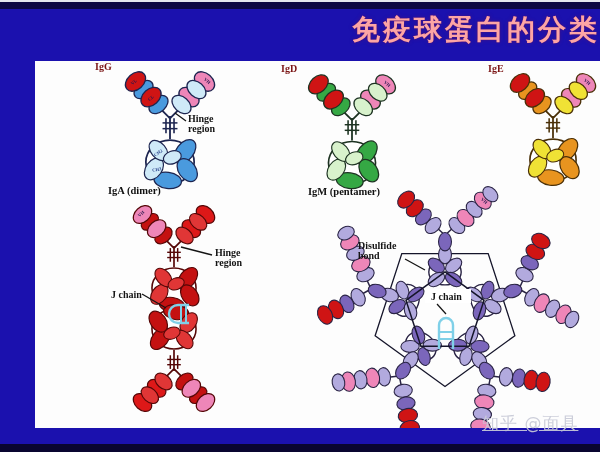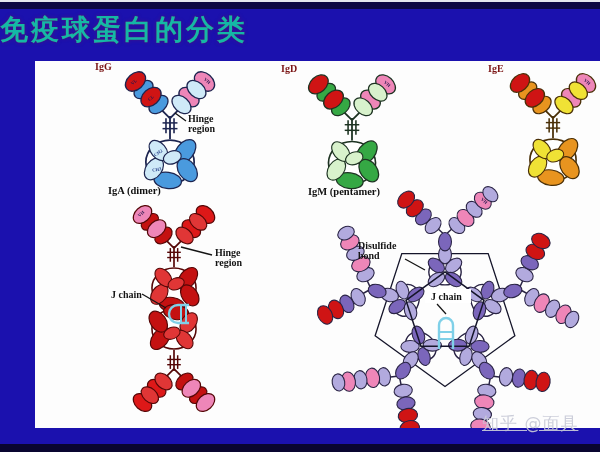--- a/index.html
+++ b/index.html
@@ -1,22 +1,22 @@
 <!DOCTYPE html>
 <html><head>
 <meta charset="utf-8">
 <style>
   html,body{margin:0;padding:0;background:#000;}
   .slide{position:relative;width:600px;height:452px;background:#1b11ae;overflow:hidden;
          font-family:"Liberation Sans",sans-serif;}
   .top-light{position:absolute;top:0;left:0;right:0;height:2px;background:#e3e5ee;}
   .top-dark{position:absolute;top:2px;left:0;right:0;height:7px;background:#0b0642;}
   .bottom-dark{position:absolute;top:444px;left:0;right:0;height:8px;background:#090530;}
-  .title{position:absolute;top:11px;left:0;right:0;text-align:left;
-         color:#14b8a6;font-size:28px;font-weight:bold;letter-spacing:3px;
+  .title{position:absolute;top:11px;left:0;right:0;text-align:right;
+         color:#fca5a5;font-size:28px;font-weight:bold;letter-spacing:3px;
          font-family:"DejaVu Sans",sans-serif;
          text-shadow:0 0 1px rgba(180,30,40,.55),0 0 4px rgba(130,20,70,.35);}
   .panel{position:absolute;left:35px;top:61px;width:545px;height:367px;background:#fdfdfd;padding-left:40px;}
   .watermark{position:absolute;left:482px;top:412px;width:118px;
              color:#c9cbd8;font-size:17px;letter-spacing:1px;opacity:.93;
              font-family:"DejaVu Sans",sans-serif;z-index:5;text-decoration:underline;}
   svg text{font-family:"Liberation Serif",serif;fill:#161616;}
   text.iglbl{font-size:10px;font-weight:bold;fill:#7a1313;}
   text.ann{font-size:10px;font-weight:bold;fill:#141414;}
   text.blk{font-size:10.5px;font-weight:bold;fill:#111;}

